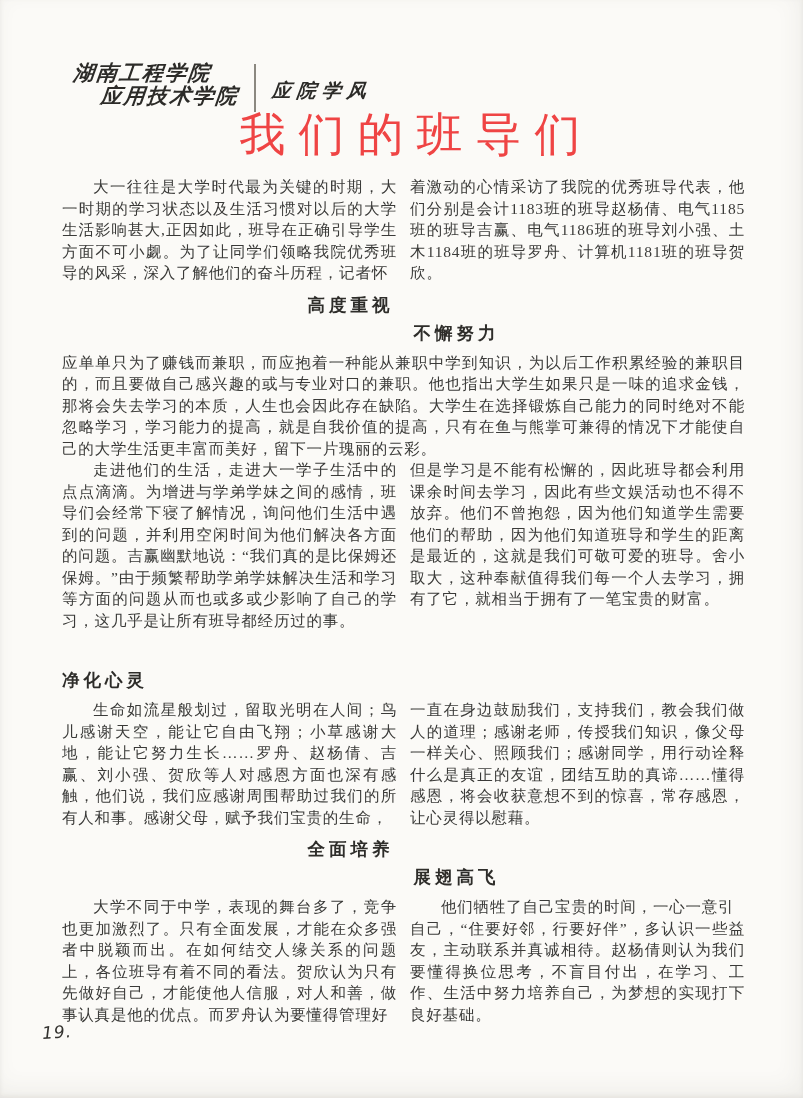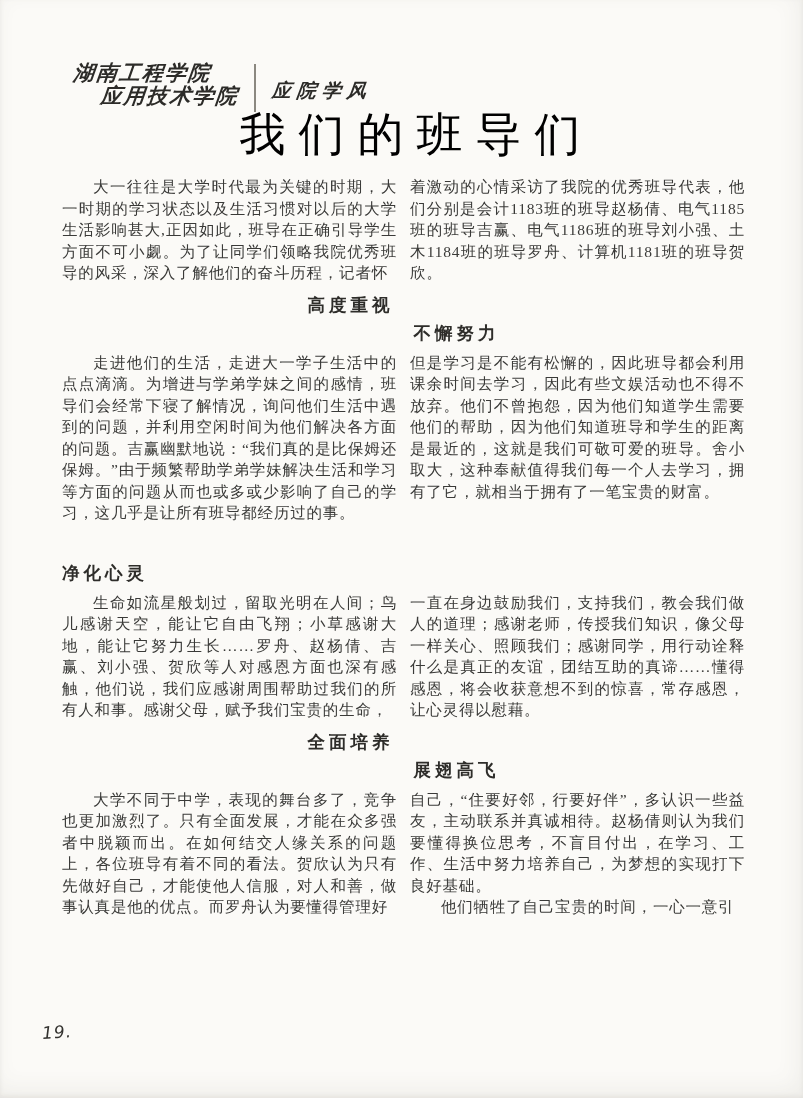--- a/index.html
+++ b/index.html
@@ -23,21 +23,21 @@
   .logo-line1{font-size:21px;}
   .logo-line2{font-size:21px;margin-left:30px;}
   .masthead-divider{width:2px;height:48px;background:#8b8880;margin:2px 16px 0 14px;}
   .column-tag{font-style:italic;font-weight:bold;font-size:19px;letter-spacing:6px;
         margin-top:16px;transform:skewX(-7deg);color:#2c2b28;}
   
   .title{
     position:absolute;top:104px;left:0;right:0;
     margin:0;text-align:center;
     font-size:46px;font-weight:normal;
-    letter-spacing:13px;color:#000000;
+    letter-spacing:13px;color:#ef4444;
     font-family:"Liberation Serif","DejaVu Serif",serif;
     padding-left:30px;
   }
   
   .article{
     position:absolute;top:176px;left:62px;right:58px;
   }
   .band{display:flex;gap:13px;}
   .band .col{
     flex:1;margin:0;
@@ -82,20 +82,21 @@
     <section class="band">
       <p class="col indent">大一往往是大学时代最为关键的时期，大一时期的学习状态以及生活习惯对以后的大学生活影响甚大,正因如此，班导在正确引导学生方面不可小觑。为了让同学们领略我院优秀班导的风采，深入了解他们的奋斗历程，记者怀</p>
       <p class="col">着激动的心情采访了我院的优秀班导代表，他们分别是会计1183班的班导赵杨倩、电气1185班的班导吉赢、电气1186班的班导刘小强、土木1184班的班导罗舟、计算机1181班的班导贺欣。</p>
     </section>
 
     <div class="heading-row">
       <span class="h-left">高度重视</span>
       <span class="h-right">不懈努力</span>
     </div>
     <section class="band">
+      <p class="col">应单单只为了赚钱而兼职，而应抱着一种能从兼职中学到知识，为以后工作积累经验的兼职目的，而且要做自己感兴趣的或与专业对口的兼职。他也指出大学生如果只是一味的追求金钱，那将会失去学习的本质，人生也会因此存在缺陷。大学生在选择锻炼自己能力的同时绝对不能忽略学习，学习能力的提高，就是自我价值的提高，只有在鱼与熊掌可兼得的情况下才能使自己的大学生活更丰富而美好，留下一片瑰丽的云彩。</p>
     </section>
 
     <section class="band">
       <p class="col indent">走进他们的生活，走进大一学子生活中的点点滴滴。为增进与学弟学妹之间的感情，班导们会经常下寝了解情况，询问他们生活中遇到的问题，并利用空闲时间为他们解决各方面的问题。吉赢幽默地说：“我们真的是比保姆还保姆。”由于频繁帮助学弟学妹解决生活和学习等方面的问题从而也或多或少影响了自己的学习，这几乎是让所有班导都经历过的事。</p>
       <p class="col">但是学习是不能有松懈的，因此班导都会利用课余时间去学习，因此有些文娱活动也不得不放弃。他们不曾抱怨，因为他们知道学生需要他们的帮助，因为他们知道班导和学生的距离是最近的，这就是我们可敬可爱的班导。舍小取大，这种奉献值得我们每一个人去学习，拥有了它，就相当于拥有了一笔宝贵的财富。</p>
     </section>
 
     <div class="heading-row">
       <span class="h-right">净化心灵</span>
     </div>
@@ -104,22 +105,22 @@
       <p class="col">一直在身边鼓励我们，支持我们，教会我们做人的道理；感谢老师，传授我们知识，像父母一样关心、照顾我们；感谢同学，用行动诠释什么是真正的友谊，团结互助的真谛……懂得感恩，将会收获意想不到的惊喜，常存感恩，让心灵得以慰藉。</p>
     </section>
 
     <div class="heading-row">
       <span class="h-left">全面培养</span>
       <span class="h-right">展翅高飞</span>
     </div>
     <section class="band">
       <p class="col indent">大学不同于中学，表现的舞台多了，竞争也更加激烈了。只有全面发展，才能在众多强者中脱颖而出。在如何结交人缘关系的问题上，各位班导有着不同的看法。贺欣认为只有先做好自己，才能使他人信服，对人和善，做事认真是他的优点。而罗舟认为要懂得管理好</p>
       <div class="col">
+        <p class="col indent" style="margin:0">他们牺牲了自己宝贵的时间，一心一意引</p>
         <p class="col" style="margin:0">自己，“住要好邻，行要好伴”，多认识一些益友，主动联系并真诚相待。赵杨倩则认为我们要懂得换位思考，不盲目付出，在学习、工作、生活中努力培养自己，为梦想的实现打下良好基础。</p>
-        <p class="col indent" style="margin:0">他们牺牲了自己宝贵的时间，一心一意引</p>
       </div>
     </section>
 
   </main>
 
   <div class="page-number">19.</div>
 
 </div>
 
 </body></html>

